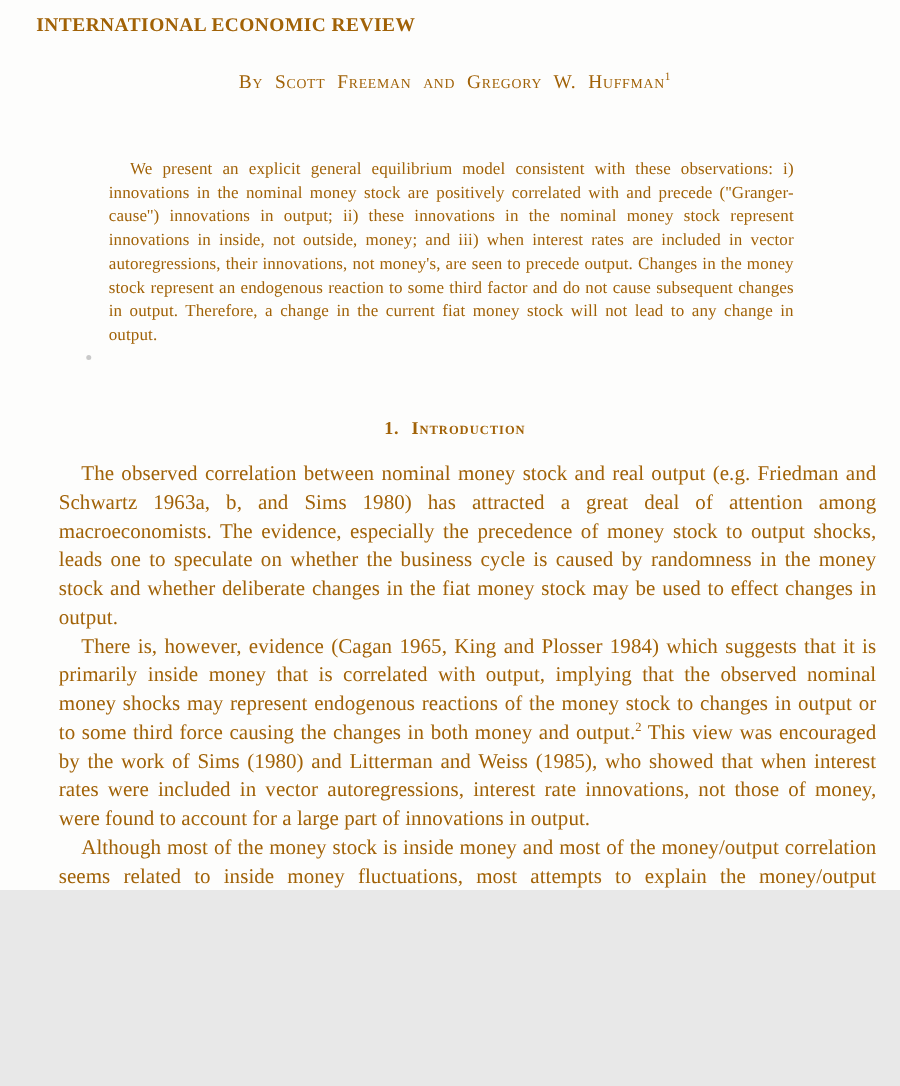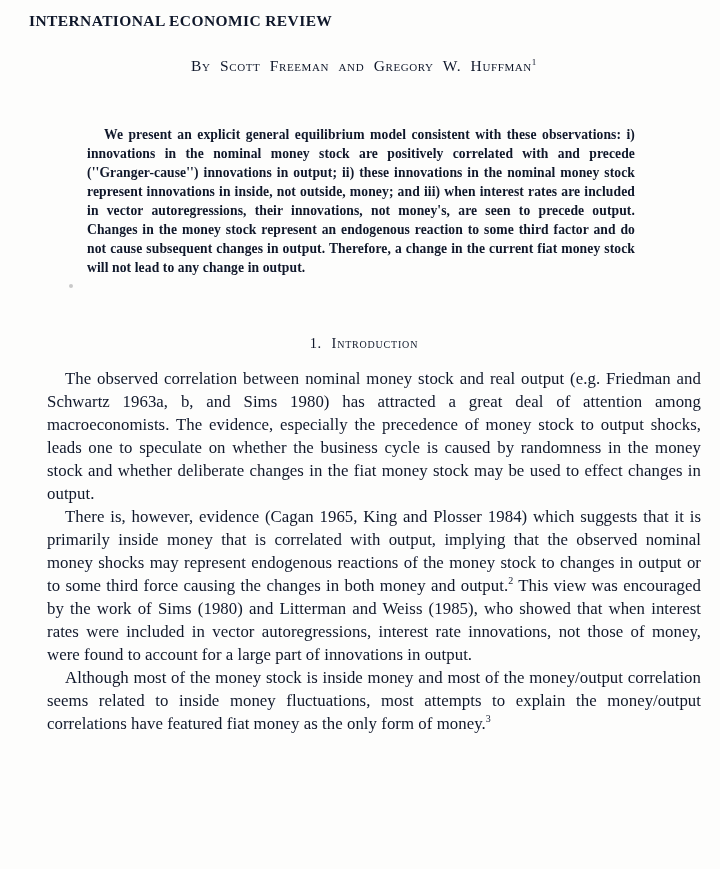--- a/index.html
+++ b/index.html
@@ -2,24 +2,24 @@
 <html><head>
 <meta charset="utf-8">
 <style>
   * { margin: 0; padding: 0; box-sizing: border-box; }
   html, body { background: #e8e8e8; }
   body { font-family: "Liberation Serif", "DejaVu Serif", serif; }
 
   .page {
     position: relative;
     width: 720px;
-    height: 869px;
+    height: 712px;
     margin: 0 auto;
     background: #fdfdfc;
-    color: #0f172a;
+    color: #a16207;
     padding: 12px 19px 10px 27px;
     overflow: hidden;
   }
 
   
   .masthead { display: inline-block; text-align: center; margin-left: 2px; }
   .journal-name {
     font-weight: 700;
     font-size: 15.5px;
     letter-spacing: 0.4px;
@@ -58,29 +58,28 @@
   }
 
   
   .abstract {
     margin: 50px 66px 16px 60px;
     font-size: 13.6px;
     line-height: 19px;
     text-align: justify;
     text-indent: 17px;
     letter-spacing: 0.1px;
-    font-weight: bold;
   }
 
   
   .section-heading {
     text-align: center;
     margin-top: 58px;
     font-size: 14.5px;
-    font-weight: 400;
+    font-weight: 700;
     letter-spacing: 0.4px;
   }
   .section-number { margin-right: 10px; }
   .section-title { font-variant: small-caps; letter-spacing: 0.8px; }
 
   
   .article-body { margin-top: 15px; }
   .body-para {
     font-size: 16.8px;
     line-height: 23px;

